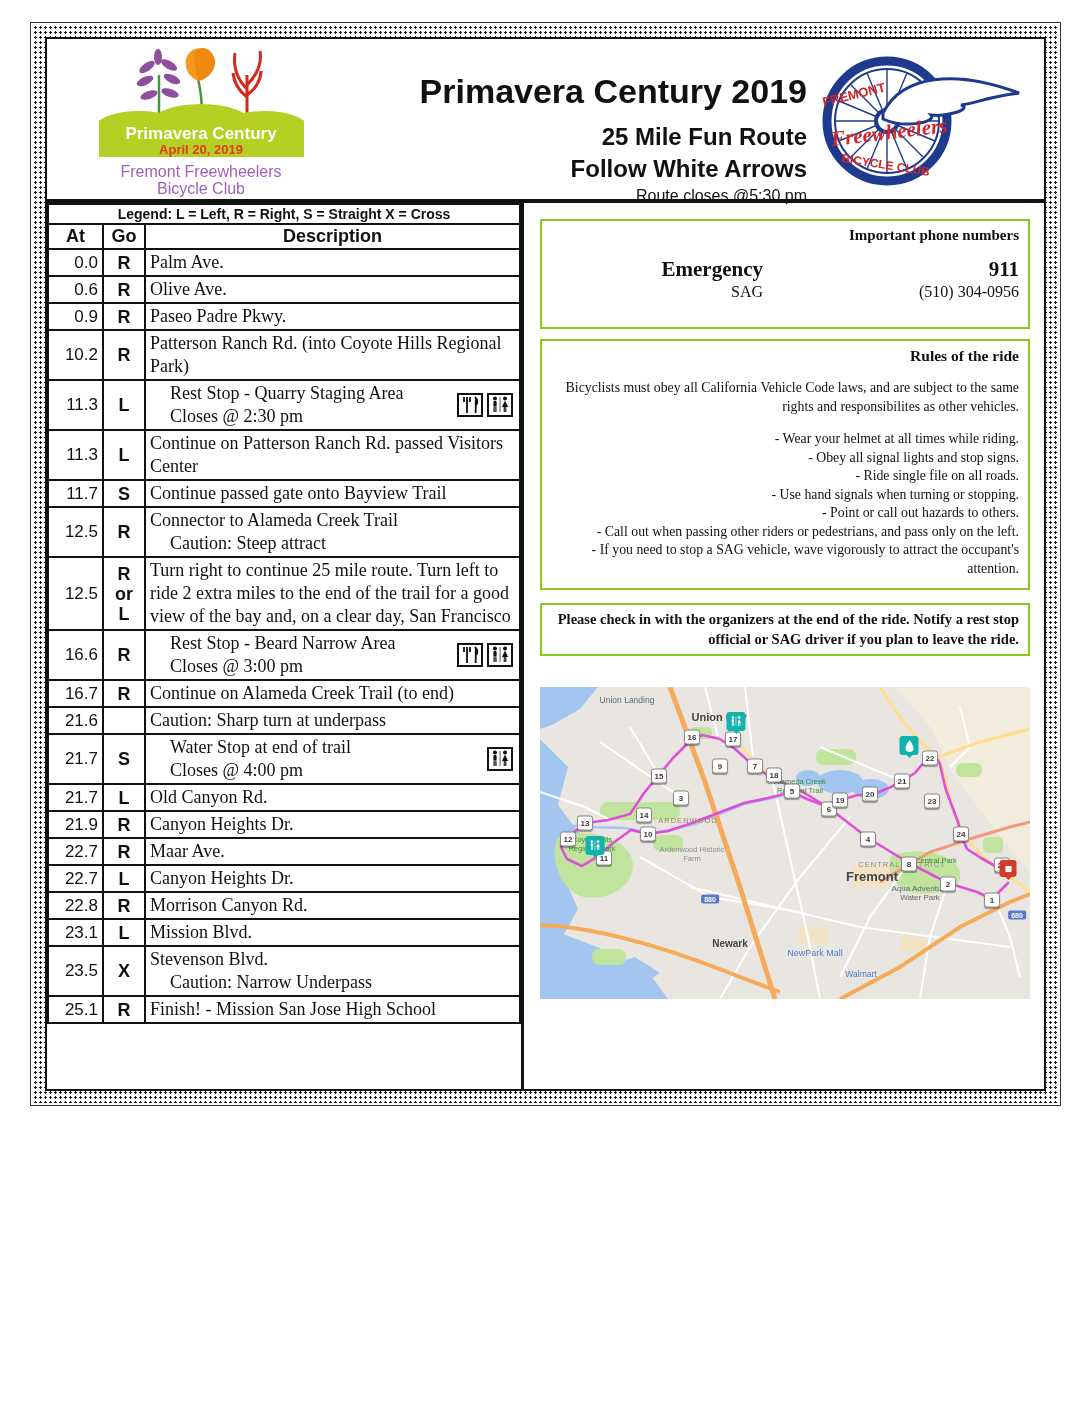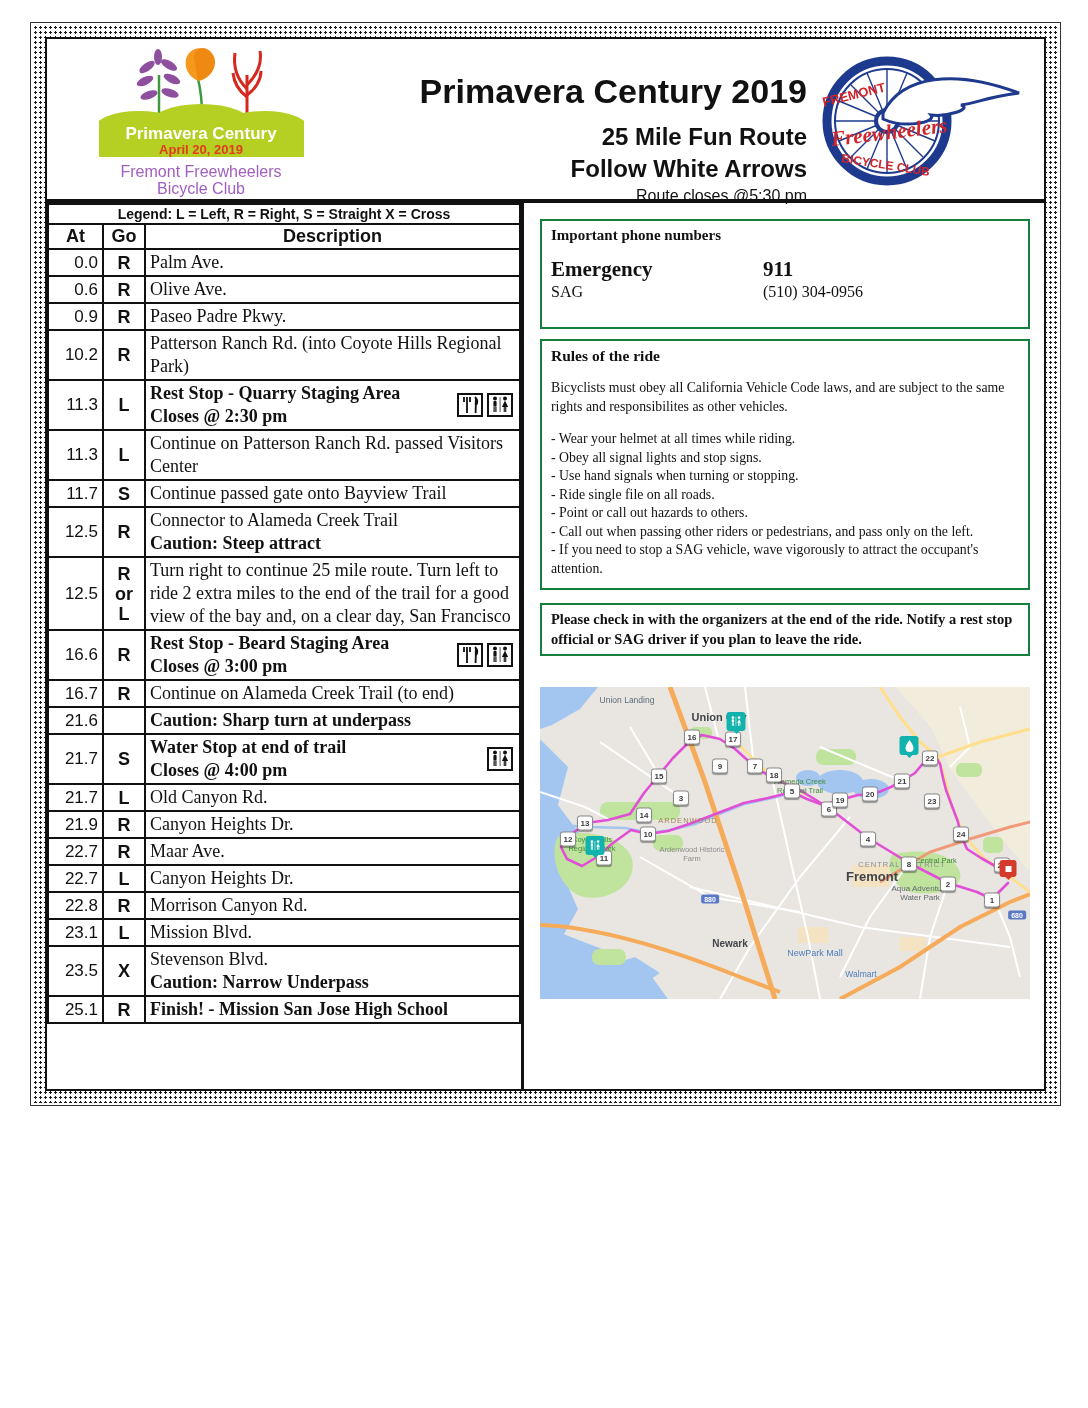--- a/index.html
+++ b/index.html
@@ -19,26 +19,26 @@
   
   .left-pane{position:absolute;left:0;top:164px;bottom:0;width:477px;border-right:3px solid #111;box-sizing:border-box;}
   table.cue{border-collapse:collapse;width:474px;table-layout:fixed;}
   table.cue td{border:2px solid #111;padding:1px 4px;vertical-align:middle;}
   td.legend{font-family:"Liberation Sans",sans-serif;font-weight:bold;font-size:14px;text-align:center;padding:1px 0;}
   td.hcol{font-family:"Liberation Sans",sans-serif;font-weight:bold;font-size:18px;text-align:center;padding:1px 0;}
   td.at{font-family:"Liberation Sans",sans-serif;font-size:17px;text-align:right;padding-right:6px;width:55px;}
   td.go{font-family:"Liberation Sans",sans-serif;font-weight:bold;font-size:18px;text-align:center;width:42px;line-height:20px;}
   td.desc{font-size:18px;line-height:23px;padding-left:6px;vertical-align:top;}
   .dflex{display:flex;justify-content:space-between;align-items:center;}
-  .b{font-weight:bold;}
+  .b{font-weight:normal;margin-left:20px;}
   .cue-icons{display:flex;gap:4px;flex:none;padding-right:2px;}
   .icon-box{display:inline-block;width:26px;height:24px;border:2px solid #111;background:#fff;box-sizing:border-box;}
   
   .right-col{position:absolute;left:480px;top:164px;right:0;bottom:0;padding:16px 10px 0 13px;box-sizing:border-box;}
-  .box{border:2px solid #15803d;background:#fff;width:490px;box-sizing:border-box;}
+  .box{border:2px solid #84cc16;background:#fff;width:490px;box-sizing:border-box;text-align:right;}
   .phone-box{height:110px;margin-bottom:10px;}
   .pb-title{font-weight:bold;font-size:15px;padding:6px 9px 0 9px;}
   .pb-row{display:grid;grid-template-columns:212px auto;padding:0 9px;}
   .pb-emg{font-size:21px;font-weight:bold;margin-top:13px;}
   .pb-sag{font-size:16px;margin-top:1px;}
   .rules-box{margin-bottom:13px;padding:6px 9px 10px 9px;}
   .rb-title{font-weight:bold;font-size:15.5px;}
   .rb-intro{font-size:13.8px;line-height:18.5px;margin-top:14px;}
   .rb-items{font-size:13.8px;line-height:18.5px;margin-top:14px;}
   .checkin-box{padding:5px 9px;font-weight:bold;font-size:14.5px;line-height:19.5px;margin-bottom:31px;}
@@ -231,21 +231,21 @@
                 <td class="go">R or L</td>
                 <td class="desc">Turn right to continue 25 mile route. Turn left to ride 2 extra miles to the end of the trail for a good view of the bay and, on a clear day, San Francisco</td>
               </tr>
 
         <tr>
           <td class="at">16.6</td>
           <td class="go">R</td>
           <td class="desc">
                   <div class="dflex">
             <div>
-                      <div class="b">Rest Stop - Beard Staging Area</div>
+                      <div class="b">Rest Stop - Beard Narrow Area</div>
                       <div class="b">Closes @ 3:00 pm</div>
                     </div>
             <span class="cue-icons">
               <span class="icon-box"><svg width="22" height="20" viewBox="0 0 22 20">
                           <path d="M5,2 v5 M8,2 v5 M11,2 v5 M8,7 v11" stroke="#111" stroke-width="1.8" fill="none"></path>
                           <path d="M16,2 c3,3 3,6 0.8,8.2 L16.6,18" stroke="#111" stroke-width="1.8" fill="none"></path>
                           <path d="M16,2 c3,3 3,6 0.8,8.2 l-1,-0.4 z" fill="#111"></path>
                         </svg></span>
               <span class="icon-box"><svg width="22" height="20" viewBox="0 0 22 20">
                           <circle cx="6" cy="3.4" r="2" fill="#111"></circle>
@@ -362,22 +362,22 @@
           <span>(510) 304-0956</span>
         </div>
       </div>
 
       <div class="box rules-box">
         <div class="rb-title">Rules of the ride</div>
         <div class="rb-intro">Bicyclists must obey all California Vehicle Code laws, and are subject to the same rights and responsibilites as other vehicles.</div>
         <div class="rb-items">
           <div>- Wear your helmet at all times while riding.</div>
           <div>- Obey all signal lights and stop signs.</div>
+          <div>- Ride single file on all roads.</div>
           <div>- Use hand signals when turning or stopping.</div>
-          <div>- Ride single file on all roads.</div>
           <div>- Point or call out hazards to others.</div>
           <div>- Call out when passing other riders or pedestrians, and pass only on the left.</div>
           <div>- If you need to stop a SAG vehicle, wave vigorously to attract the occupant's attention.</div>
         </div>
       </div>
 
       <div class="box checkin-box">Please check in with the organizers at the end of the ride. Notify a rest stop official or SAG driver if you plan to leave the ride.</div>
 
       <div class="map">
         <svg class="base" width="490" height="312" viewBox="0 0 490 312">

